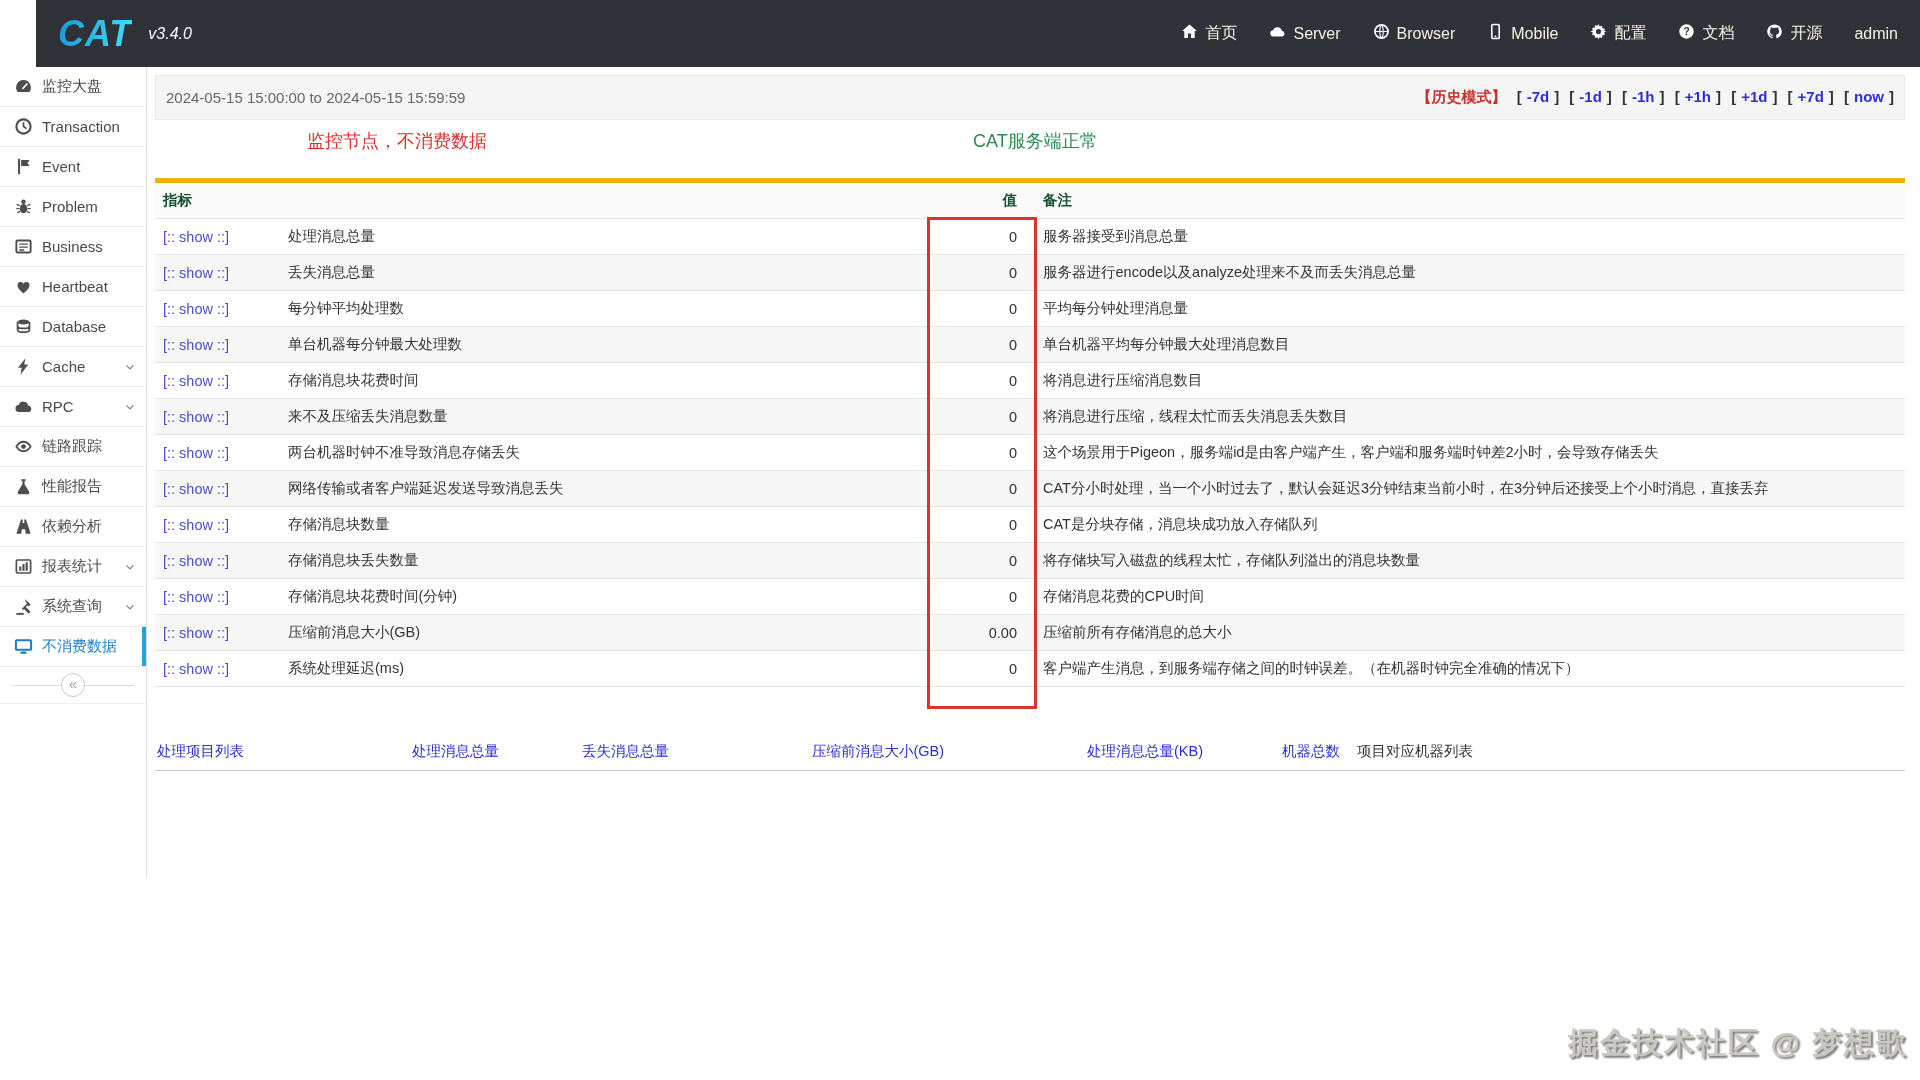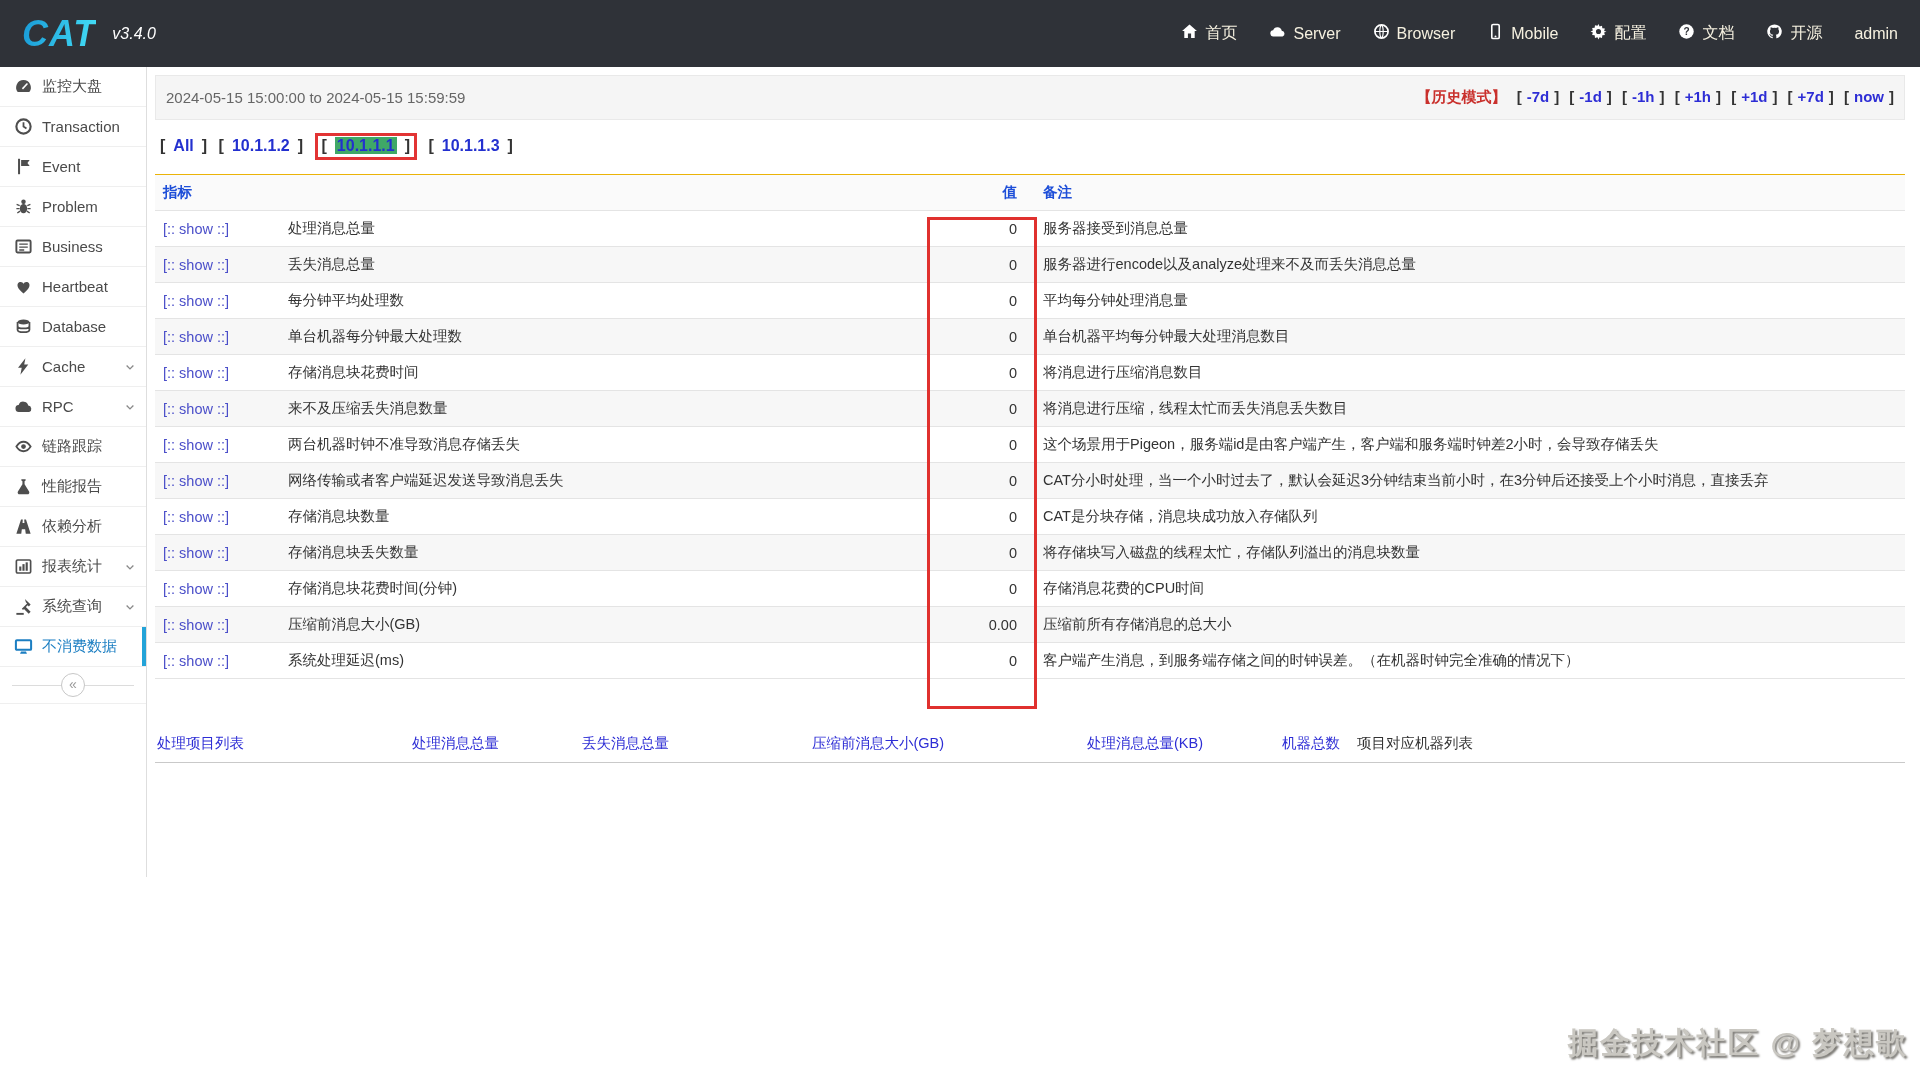--- a/index.html
+++ b/index.html
@@ -2,21 +2,21 @@
 <html><head>
 <meta charset="utf-8">
 <style>
   * { box-sizing: border-box; }
   html,body { margin:0; padding:0; }
   body {
     width:1920px; height:1080px; overflow:hidden; background:#fff;
     font-family:"Liberation Sans","DejaVu Sans",sans-serif; color:#333;
   }
   
-  .navbar { height:67px; background:#2f3238; display:flex; align-items:center; padding:0 22px; }
+  .navbar { height:67px; background:#2f3238; display:flex; align-items:center; padding:0 22px;margin-left:36px; }
   .logo { font-size:36px; font-weight:bold; font-style:italic; letter-spacing:1px;
           background:linear-gradient(100deg,#1899d6,#45e0f7);
           -webkit-background-clip:text; background-clip:text; color:transparent; cursor:pointer; }
   .version { margin-left:16px; font-size:16px; font-style:italic; color:#fff; }
   .nav-menu { margin-left:auto; display:flex; align-items:center; gap:32px; }
   .nav-item { display:flex; align-items:center; gap:7px; color:#f6f1e0; font-size:16px; cursor:pointer; text-decoration:none;justify-content:flex-end; }
   .nav-item svg { width:17px; height:17px; fill:#fff; }
   .nav-item svg .stroke { fill:none; stroke:#fff; }
   
   .layout { display:flex; height:810px; }
@@ -51,21 +51,21 @@
   .tab-token a { color:#2330cf; text-decoration:none; margin:0 8px; cursor:pointer; }
   .tab-box { display:inline-block; border:3px solid #e23434; padding:1px 4px 2px; margin-right:7px; }
   .tab-hl { background:#3fa867; color:#17306e; padding:0 2px; }
   .ann-row { position:relative; height:44px; }
   .ann-red { position:absolute; left:152px; top:9px; font-size:18px; color:#d9302e; }
   .ann-green { position:absolute; left:818px; top:9px; font-size:18px; color:#2f8b52; }
   
   table.metrics { width:100%; border-collapse:collapse; margin-top:14px; font-size:14.5px; table-layout:fixed; color:#333; }
   .metrics th, .metrics td { padding:8px; border-bottom:1px solid #e4e4e4; text-align:left;
                              white-space:nowrap; overflow:hidden; }
-  .metrics thead th { border-top:1px solid #eab308; background:#fafafa; font-weight:bold; color:#1d4ed8; }
+  .metrics thead th { border-top:5px solid #eab308; background:#fafafa; font-weight:bold; color:#14532d; }
   .metrics tbody tr:nth-child(even) { background:#f7f7f7; }
   .metrics .value { text-align:right; }
   .metrics td.show { color:#4a4ec9; cursor:pointer; }
   .metrics td.remark, .metrics th.remark { padding-left:18px; }
   .red-box { position:absolute; left:780px; top:150px; width:110px; height:492px;
              border:3px solid #e0312e; pointer-events:none; }
   
   table.summary { width:100%; border-collapse:collapse; margin-top:46px; font-size:14.5px; table-layout:fixed; }
   .summary td { padding:9px 0 9px 2px; border-bottom:1px solid #c9c9c9; white-space:nowrap; overflow:hidden; }
   .summary td a { color:#2d2dd5; text-decoration:none; cursor:pointer; }
@@ -304,27 +304,25 @@
         <span class="tok"><span class="br">[</span><a>-7d</a><span class="br">]</span></span>
         <span class="tok"><span class="br">[</span><a>-1d</a><span class="br">]</span></span>
         <span class="tok"><span class="br">[</span><a>-1h</a><span class="br">]</span></span>
         <span class="tok"><span class="br">[</span><a>+1h</a><span class="br">]</span></span>
         <span class="tok"><span class="br">[</span><a>+1d</a><span class="br">]</span></span>
         <span class="tok"><span class="br">[</span><a>+7d</a><span class="br">]</span></span>
         <span class="tok"><span class="br">[</span><a>now</a><span class="br">]</span></span>
       </span>
     </div>
 
-    <div class="tabs">
-      <span class="tab-token"><span class="br">[</span><a>All</a><span class="br">]</span></span>
-      <span class="tab-token"><span class="br">[</span><a>10.1.1.2</a><span class="br">]</span></span>
-      <span class="tab-token tab-box"><span class="br">[</span><a class="tab-hl">10.1.1.1</a><span class="br">]</span></span>
-      <span class="tab-token"><span class="br">[</span><a>10.1.1.3</a><span class="br">]</span></span>
-    </div>
-
+
+    <div class="ann-row">
+      <span class="ann-red">监控节点，不消费数据</span>
+      <span class="ann-green">CAT服务端正常</span>
+    </div>
 
     <table class="metrics">
       <colgroup>
           <col style="width:125px">
           <col style="width:645px">
           <col style="width:100px">
           <col>
         </colgroup>
       <thead>
         <tr>

